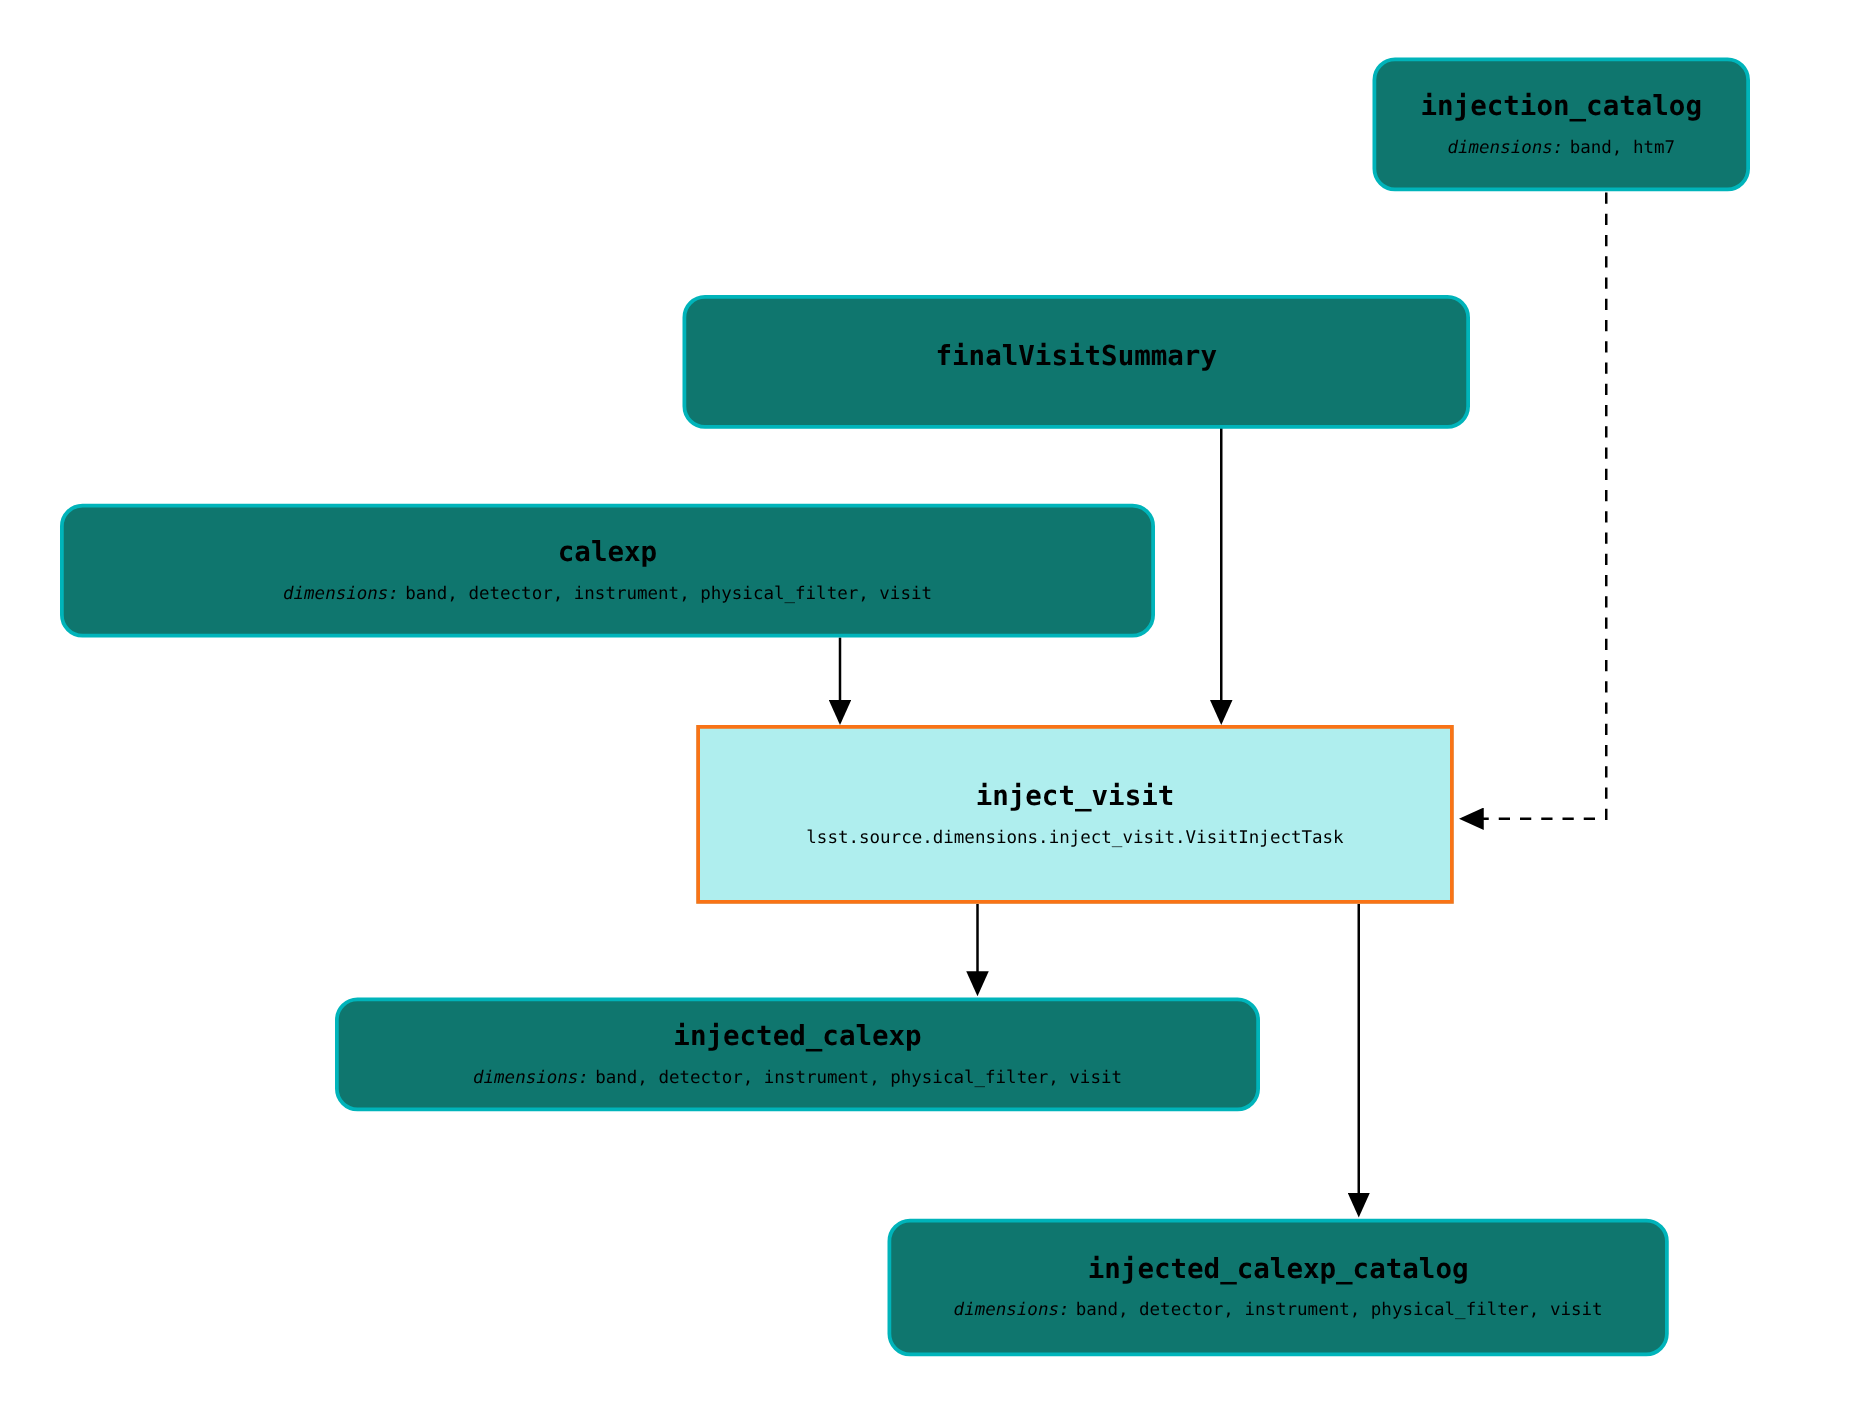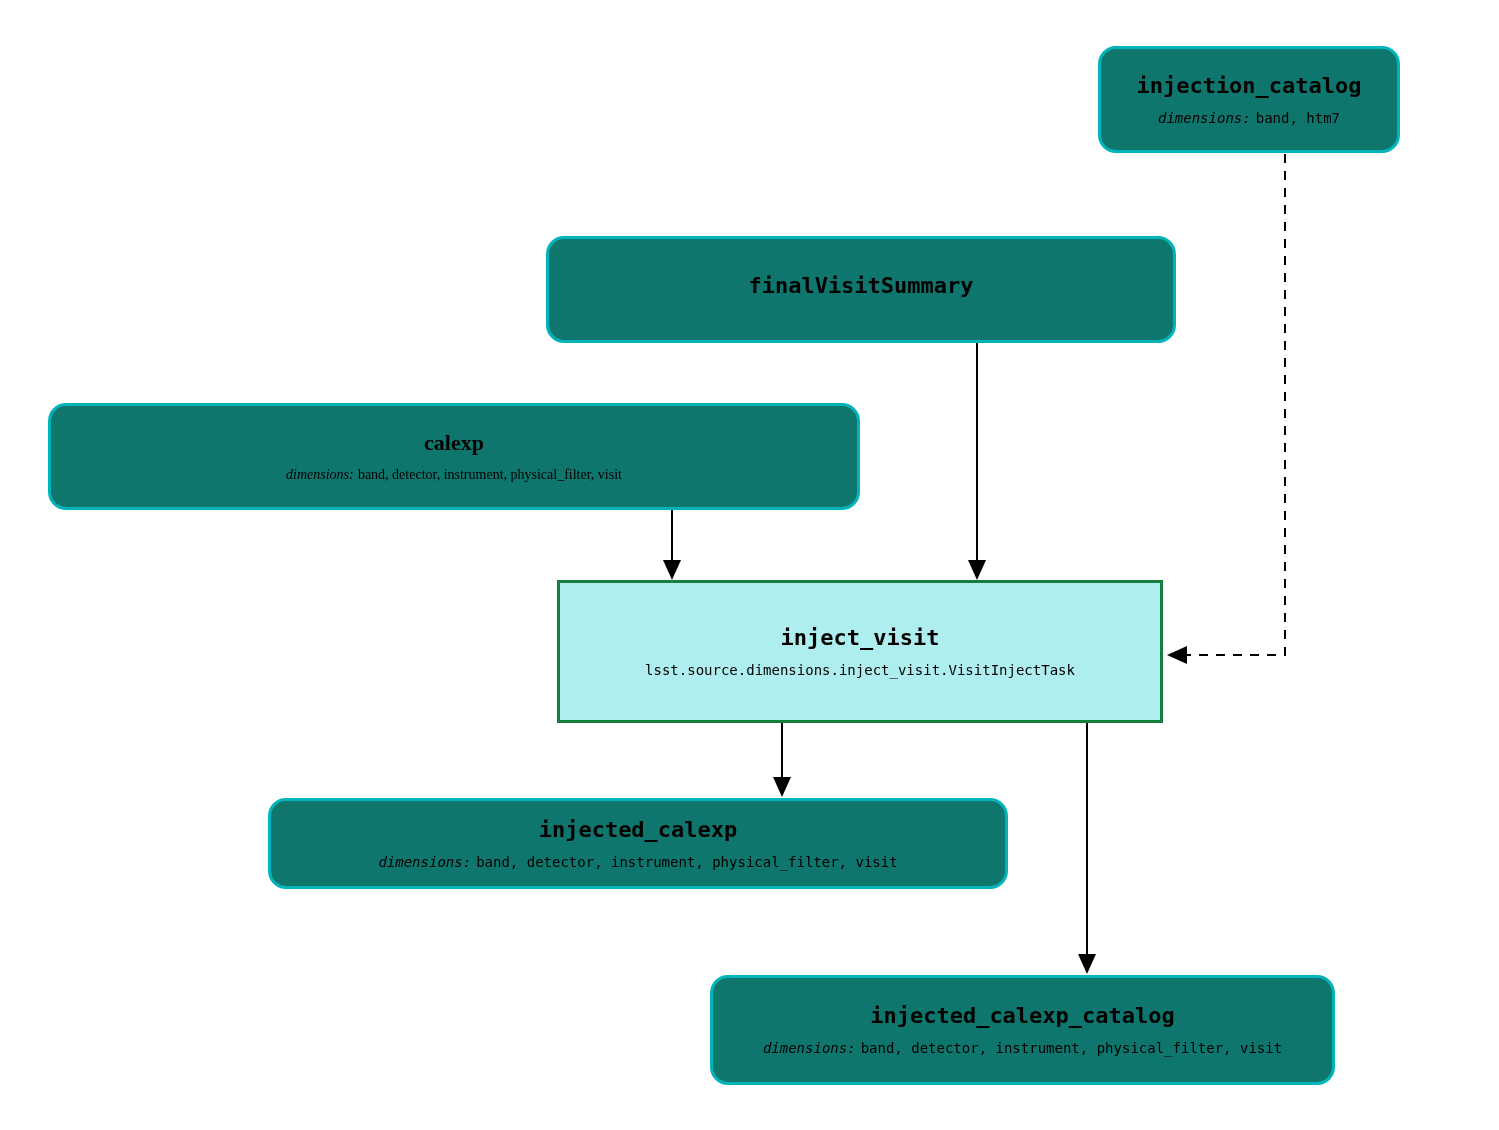--- a/index.html
+++ b/index.html
@@ -32,21 +32,21 @@
     align-items: center;
     text-align: center;
   }
   .node.dataset {
     background: #0f766e;
     border: 3px solid #00b4ba;
     border-radius: 18px;
   }
   .node.task {
     background: #afeeee;
-    border: 3px solid #15803d;
+    border: 3px solid #f97316;
     border-radius: 0;
   }
   .node-title {
     font-weight: bold;
     font-size: 22px;
     color: #000000;
     line-height: 1;
     margin-bottom: 7px;
   }
   .node-line {
@@ -91,21 +91,21 @@
     <div class="node-title">injection_catalog</div>
     <div class="node-line">
       <span class="dims-label">dimensions:</span><span>band, htm7</span>
     </div>
   </div>
 
   <div class="node dataset" style="left:546px; top:224px; width:630px; height:107px;margin-top:12px;">
     <div class="node-title">finalVisitSummary</div>
   </div>
 
-  <div class="node dataset" style="left:48px; top:403px; width:812px; height:107px;font-family:Liberation Serif, serif;">
+  <div class="node dataset" style="left:48px; top:403px; width:876px; height:107px;">
     <div class="node-title">calexp</div>
     <div class="node-line">
       <span class="dims-label">dimensions:</span><span>band, detector, instrument, physical_filter, visit</span>
     </div>
   </div>
 
   <div class="node task" style="left:557px; top:580px; width:606px; height:143px;">
     <div class="node-title">inject_visit</div>
     <div class="node-line">lsst.source.dimensions.inject_visit.VisitInjectTask</div>
   </div>

